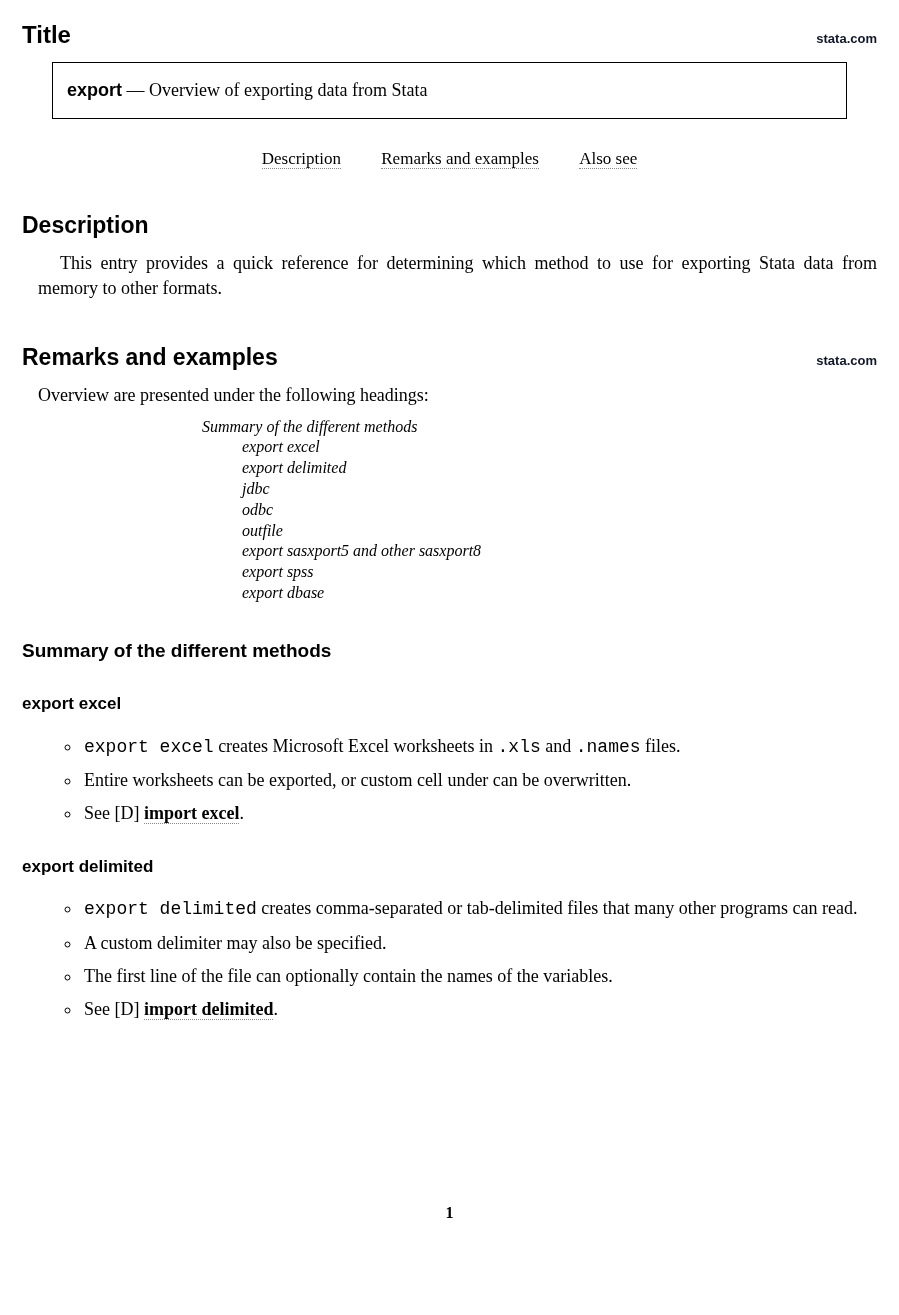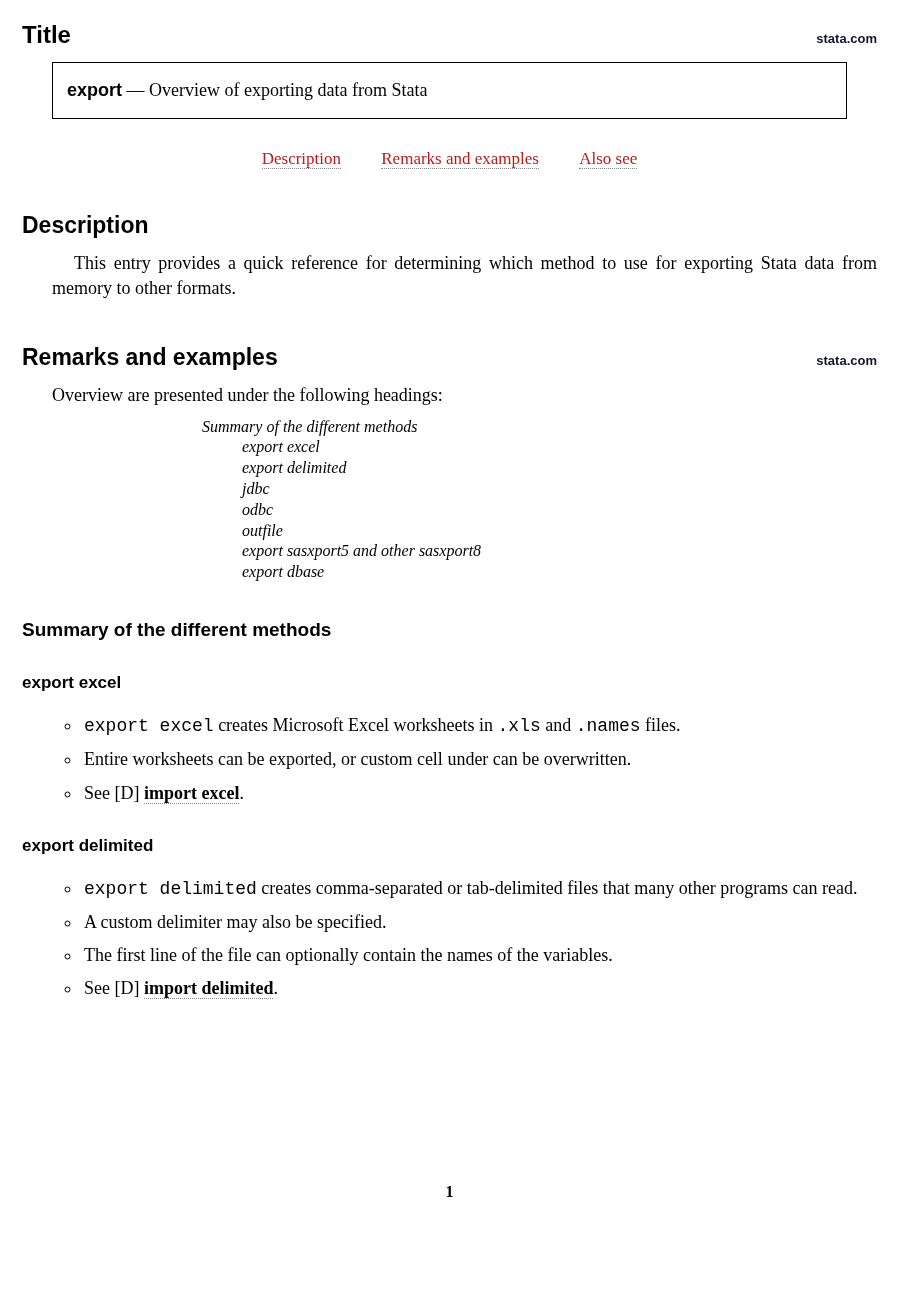--- a/index.html
+++ b/index.html
@@ -39,39 +39,39 @@
   }
   .title-box .cmd {
     font-family: Arial, Helvetica, sans-serif;
     font-weight: bold;
   }
   .nav-links {
     text-align: center;
     margin-top: 28px;
     margin-bottom: 38px;
     font-size: 17px;
-    color: #b91c1c;
+    color: #000000;
   }
   .nav-links span {
     margin: 0 18px;
     border-bottom: 1px dotted #888;
     cursor: pointer;
   }
   .section-row {
     display: flex;
     justify-content: space-between;
     align-items: baseline;
     margin-top: 18px;
     margin-bottom: 10px;
   }
   .section-heading {
     font-size: 23px;
   }
   .body-text {
-    margin-left: 30px;
+    margin-left: 16px;
     text-align: justify;
     font-size: 18px;
   }
   .body-text-indent {
     text-indent: 22px;
   }
   .heading-list {
     margin-top: 8px;
     margin-left: 180px;
     font-style: italic;
@@ -148,20 +148,21 @@
 <div class="body-text">Overview are presented under the following headings:</div>
 
 <div class="heading-list">
   <div>Summary of the different methods</div>
   <div class="sub">export excel</div>
   <div class="sub">export delimited</div>
   <div class="sub">jdbc</div>
   <div class="sub">odbc</div>
   <div class="sub">outfile</div>
   <div class="sub">export sasxport5 and other sasxport8</div>
+  <div class="sub">export spss</div>
   <div class="sub">export dbase</div>
 </div>
 
 <div class="sans-bold subsection">Summary of the different methods</div>
 
 <div class="sans-bold subsubsection">export excel</div>
 <ul class="bullets">
   <li><span class="mono">export excel</span><span> creates Microsoft Excel worksheets in </span><span class="mono">.xls</span><span> and </span><span class="mono">.names</span><span> files.</span></li>
   <li>Entire worksheets can be exported, or custom cell under can be overwritten.</li>
   <li><span class="ref-prefix">See [</span><span>D</span><span>] </span><span class="ref-link">import excel</span><span>.</span></li>

